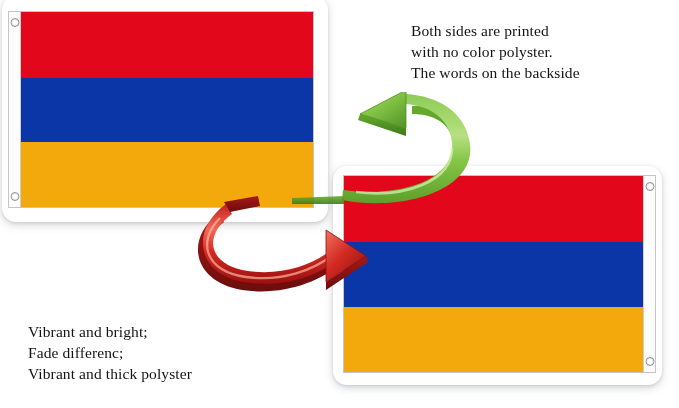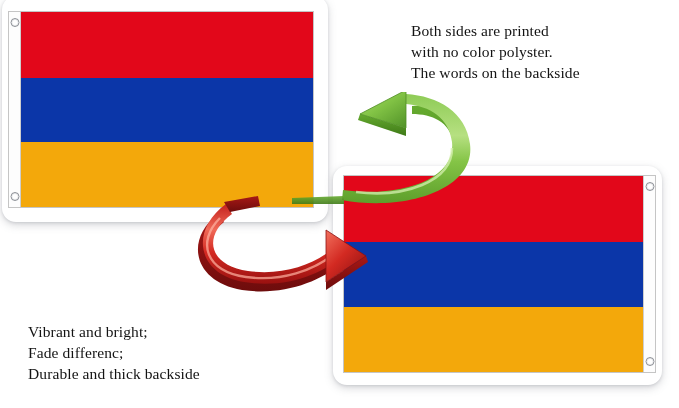--- a/index.html
+++ b/index.html
@@ -202,16 +202,16 @@
 
   <div class="caption" id="caption-top">
     <div>Both sides are printed</div>
     <div>with no color polyster.</div>
     <div>The words on the backside</div>
   </div>
 
   <div class="caption" id="caption-bottom">
     <div>Vibrant and bright;</div>
     <div>Fade differenc;</div>
-    <div>Durable and thick backside</div>
+    <div>Vibrant and thick polyster</div>
   </div>
 
 </div>
 
 </body></html>

